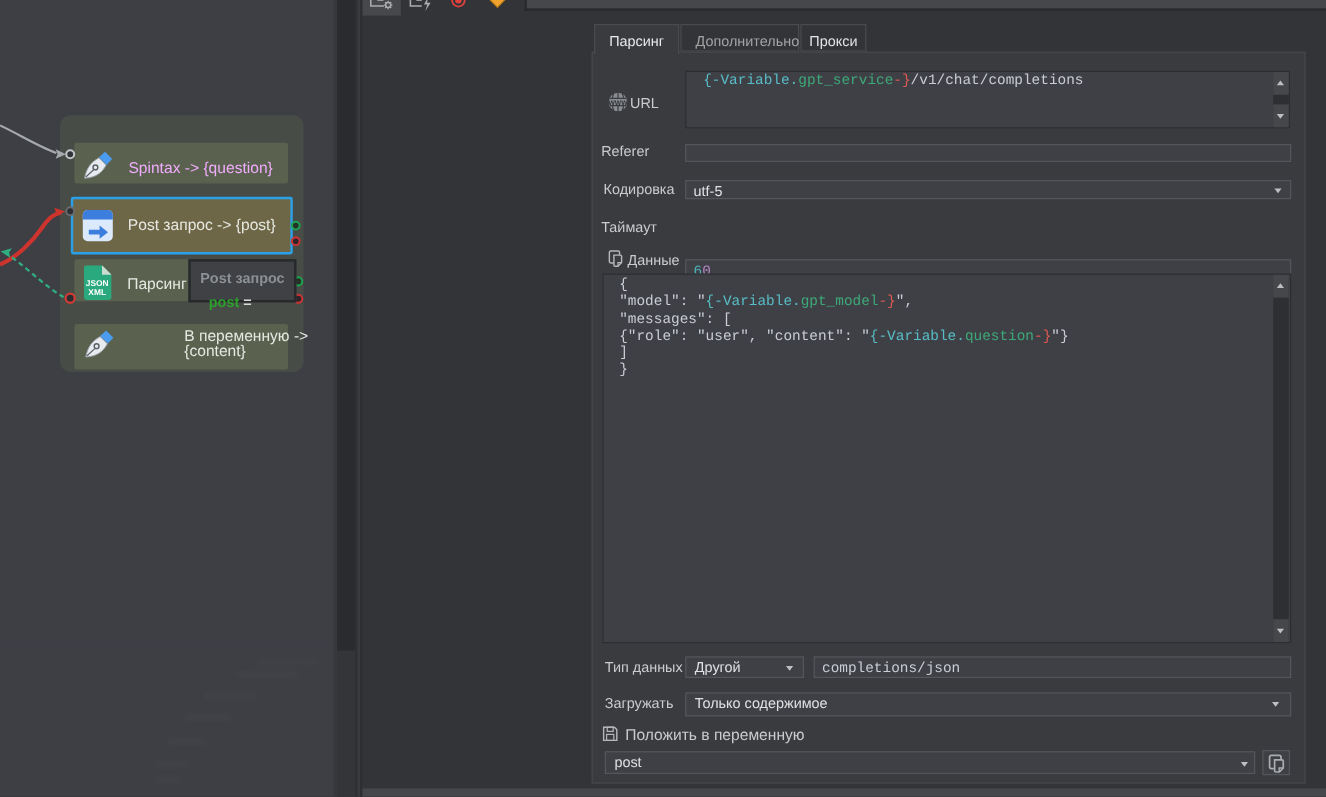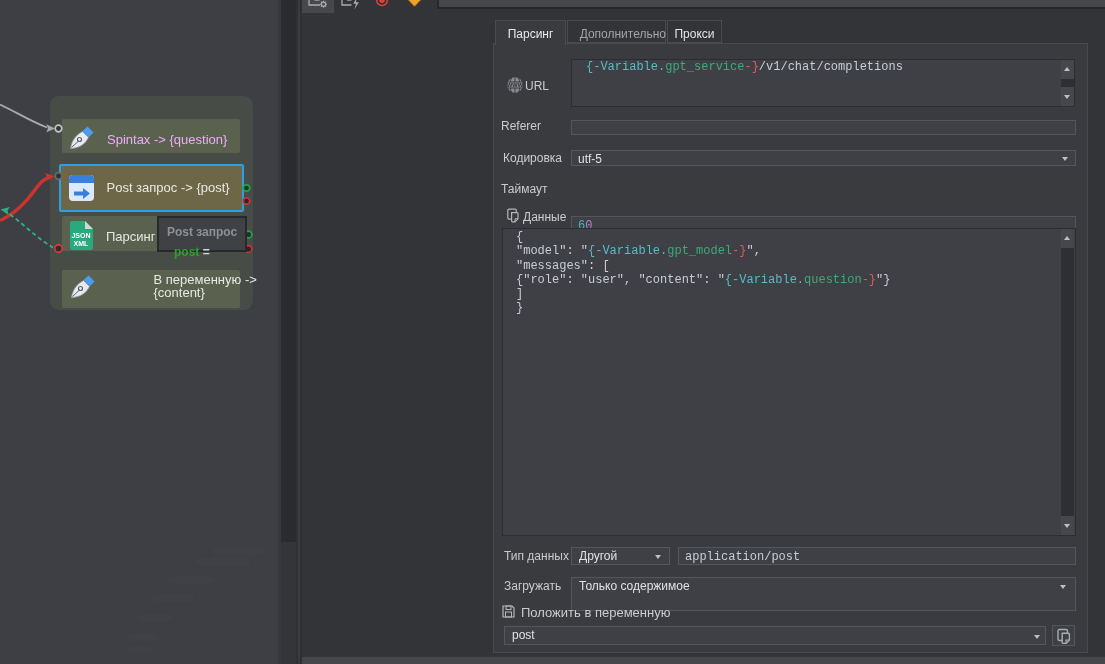--- a/index.html
+++ b/index.html
@@ -194,25 +194,25 @@
       <div class="abs" style="left:0;bottom:0;width:13px;height:19px;background:#46474b;"></div>
       <div class="arr" style="left:3px;bottom:7px;"></div>
     </div>
 
     <div class="lbl" style="left:202px;top:549px;">Тип данных</div>
     <div class="inp" style="left:269px;top:547px;width:99px;height:18px;">
       <div style="position:absolute;left:7px;top:1px;font-size:12px;color:#e0e1e3;">Другой</div>
       <div class="arr" style="right:8px;top:7px;"></div>
     </div>
     <div class="inp" style="left:376px;top:547px;width:398px;height:18px;">
-      <div class="mono" style="position:absolute;left:6px;top:1.5px;">application/post</div>
+      <div class="mono" style="position:absolute;left:6px;top:1.5px;">completions/json</div>
     </div>
 
     <div class="lbl" style="left:202px;top:579px;">Загружать</div>
-    <div class="inp" style="left:269px;top:577px;width:505px;height:34px;">
+    <div class="inp" style="left:269px;top:577px;width:505px;height:20px;">
       <div style="position:absolute;left:7px;top:1px;font-size:12px;color:#e0e1e3;">Только содержимое</div>
       <div class="arr" style="right:9px;top:7px;"></div>
     </div>
 
     <svg class="abs" style="left:200px;top:605px;" width="13" height="13" viewBox="0 0 13 13">
       <path d="M 1 1 h 9 l 2 2 v 9 h -11 z" fill="none" stroke="#b5b7ba" stroke-width="1.2"></path>
       <rect x="3.5" y="7" width="6" height="5" fill="none" stroke="#b5b7ba" stroke-width="1"></rect>
       <rect x="4" y="1" width="5" height="3.5" fill="none" stroke="#b5b7ba" stroke-width="1"></rect>
     </svg>
     <div class="lbl" style="left:219px;top:605px;font-size:13px;">Положить в переменную</div>

